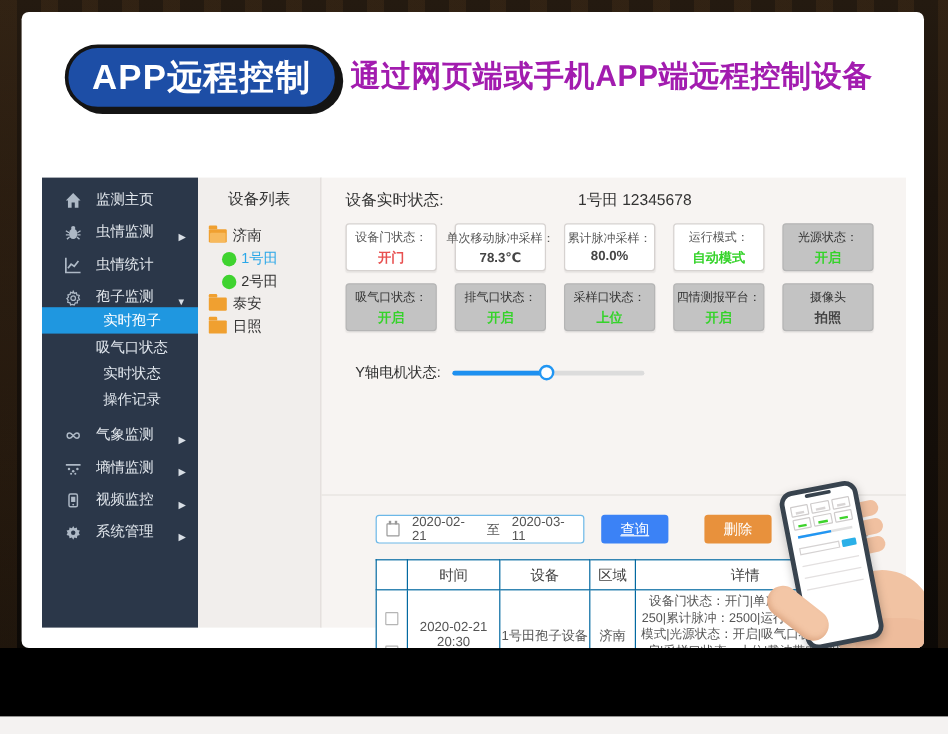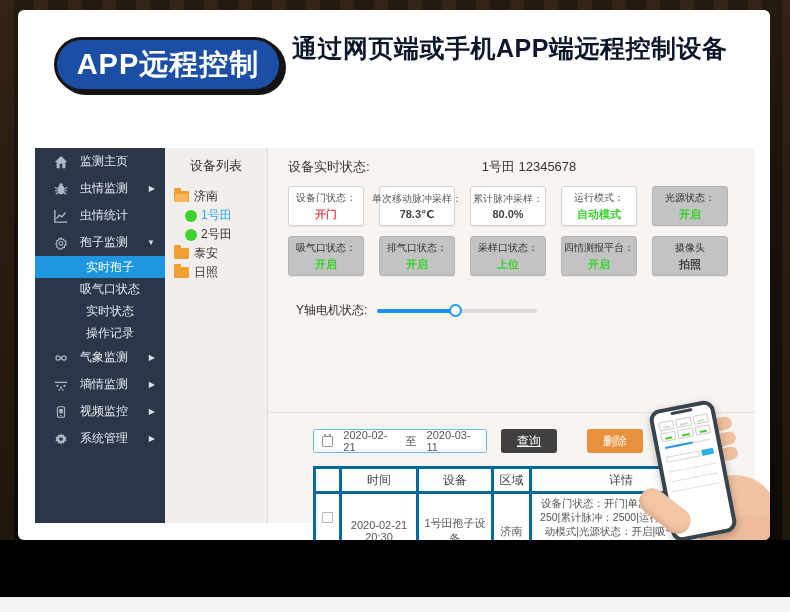--- a/index.html
+++ b/index.html
@@ -26,43 +26,43 @@
 
   
   .badge {
     position:absolute; left:36px; top:27px; width:228px; height:55px;
     background:#1d4ea6; border:3px solid #141414; border-radius:30px;
     box-shadow:4px 3px 0 #141414;
     color:#fff; font-size:29px; font-weight:bold; letter-spacing:1px;
     display:flex; align-items:center; justify-content:center;
   }
   .banner-subtitle {
-    position:absolute; left:274px; top:11px; width:460px; height:55px;
+    position:absolute; left:274px; top:26px; width:460px; height:55px;
     display:flex; align-items:center;
-    color:#0f172a; font-size:25px; font-weight:bold; letter-spacing:.5px;
+    color:#a21caf; font-size:25px; font-weight:bold; letter-spacing:.5px;
   }
 
   
   .app { position:absolute; left:17px; top:106px; width:720px; height:407px; }
   .app-header { position:absolute; left:0; top:0; width:720px; height:32px; background:#2b3749; }
   .logo {
     position:absolute; left:0; top:0; width:130px; height:32px; background:#189e62;
     color:#fff; font-size:15px; font-weight:bold; letter-spacing:1px;
     display:flex; align-items:center; justify-content:center;
   }
   .user-area { position:absolute; right:58px; top:0; height:32px; display:flex; align-items:center; gap:6px; cursor:pointer; }
   .avatar { width:16px; height:16px; border-radius:50%; background:#e04f4a; position:relative; }
   .avatar::before { content:""; position:absolute; left:3px; top:5px; width:10px; height:2px; background:#fff; border-radius:1px; }
   .avatar::after  { content:""; position:absolute; left:4px; top:9px; width:8px;  height:2px; background:#ffd9d6; border-radius:1px; }
   .username { color:#fff; font-size:11px; }
 
   
   .sidebar { position:absolute; left:0; top:32px; width:130px; height:375px; background:#2b3749; }
   .side-item {
-    height:27px; display:flex; align-items:center; padding:0 10px 0 18px;
+    height:27px; display:flex; align-items:flex-end; padding:0 10px 0 18px;
     color:#e3e8ee; font-size:12px; cursor:pointer;
   }
   .side-item .ico { width:16px; height:16px; margin-right:11px; display:flex; align-items:center; justify-content:center; color:#aeb9c6; }
   .side-item .ico svg { width:14px; height:14px; fill:#aeb9c6; }
   .side-item .arrow { margin-left:auto; font-size:8px; color:#d8dee5; }
   .side-sub {
     height:22px; display:flex; align-items:center; justify-content:center;
     color:#dfe5ec; font-size:12px; cursor:pointer; padding-left:20px;
   }
   .side-sub.active { background:#1f97e0; color:#fff; }
@@ -116,30 +116,30 @@
 
   
   .filter-row { position:absolute; left:45px; top:281px; display:flex; align-items:center; }
   .date-box {
     width:174px; height:24px; background:#fff; border:1px solid #6cb8e8; border-radius:3px;
     display:flex; align-items:center; font-size:11px; color:#555; padding:0 8px; gap:10px; cursor:pointer;
   }
   .cal-ico { width:12px; height:11px; border:1px solid #999; border-radius:1px; position:relative; }
   .cal-ico::before { content:""; position:absolute; left:1px; top:-3px; width:2px; height:3px; background:#999; box-shadow:5px 0 0 #999; }
   .btn { height:24px; border-radius:3px; color:#fff; font-size:12px; border:none; padding:0 16px; cursor:pointer; margin-left:14px; }
-  .btn-query { background:#404040;text-decoration:underline; }
+  .btn-query { background:#3b82f6;text-decoration:underline; }
   .btn-delete { background:#e8913c; margin-left:30px; }
   .dl-ico { position:absolute; left:440px; top:283px; cursor:pointer; }
   .dl-ico svg { width:17px; height:17px; fill:#5c6670; }
 
   .rtable {
     position:absolute; left:45px; top:318px; width:400px;
     border-collapse:collapse; background:#fff; font-size:11px; color:#555;
   }
-  .rtable th, .rtable td { border:3px solid #0369a1; text-align:center; }
+  .rtable th, .rtable td { border:1px solid #0369a1; text-align:center; }
   .rtable th { height:25px; font-size:12px; color:#444; font-weight:normal; background:#fff; }
   .rtable td { height:60px; }
   .col-cb { width:26px; }
   .col-time { width:77px; }
   .col-dev { width:75px; }
   .col-reg { width:38px; }
   .cb-stack { display:flex; flex-direction:column; align-items:center; gap:17px; }
   .cbx { width:11px; height:11px; border:1px solid #b5b5b5; background:#fff; border-radius:1px; cursor:pointer; }
   .detail-cell { font-size:10.5px; line-height:14px; padding:2px 3px; }
 

